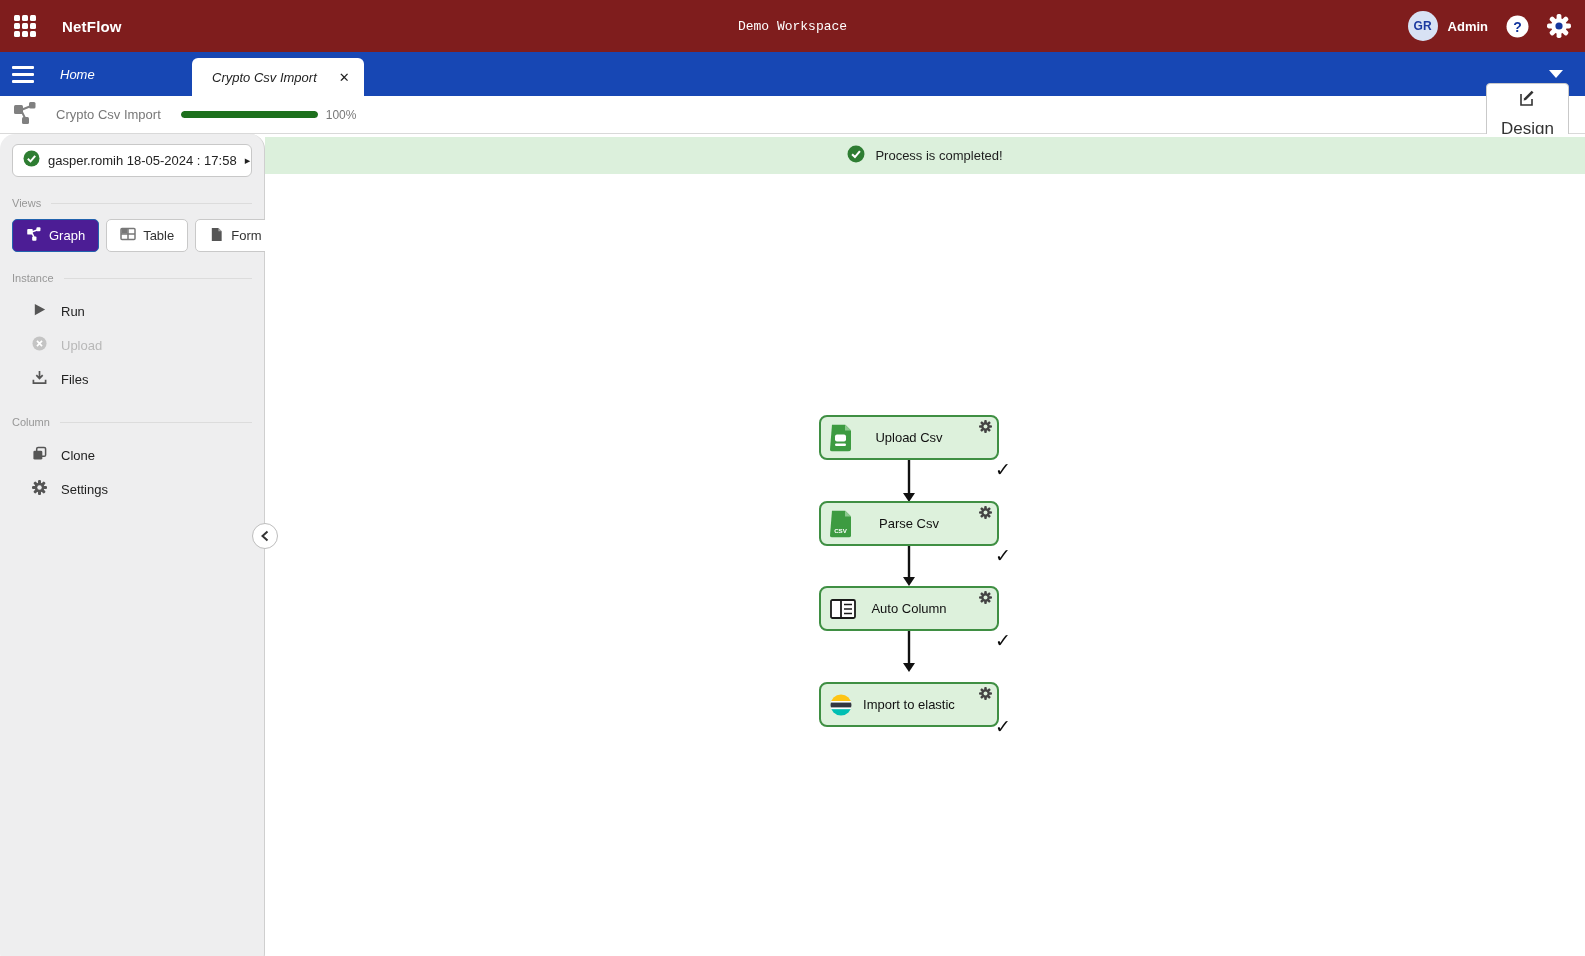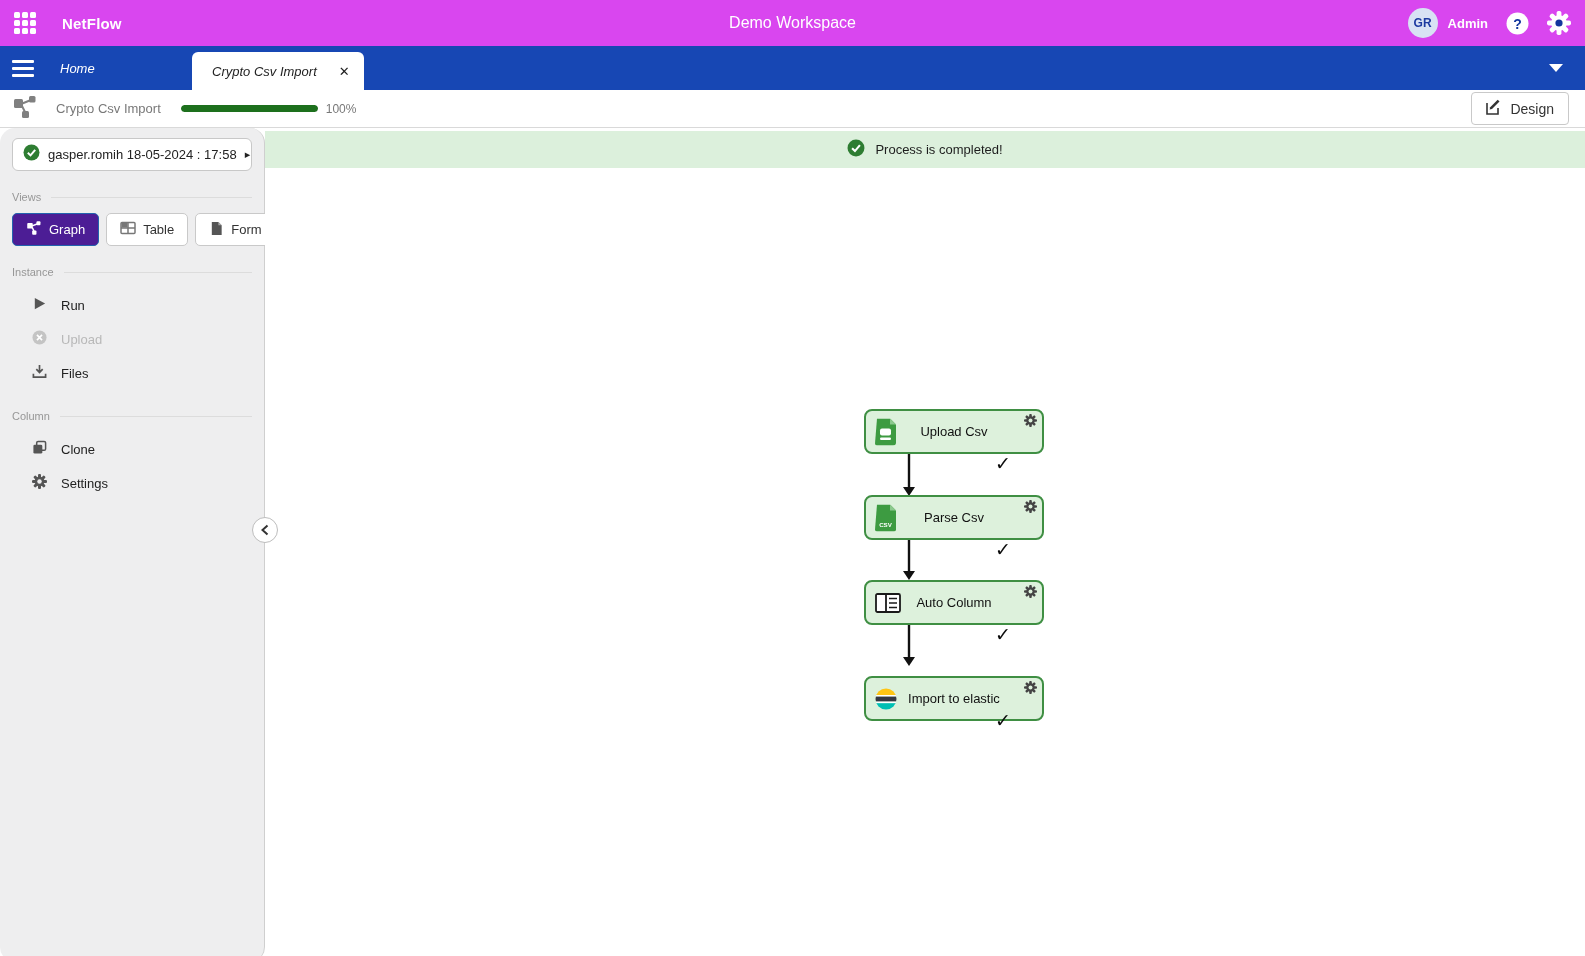--- a/index.html
+++ b/index.html
@@ -1,44 +1,44 @@
 <!DOCTYPE html>
 <html><head>
 <meta charset="utf-8">
 <style>
   * { margin:0; padding:0; box-sizing:border-box; }
   html,body { width:1585px; height:956px; overflow:hidden; font-family:"Liberation Sans", sans-serif; background:#fff; }
 
   
-  .topbar { height:46px; background:#d946ef; display:flex; align-items:center; padding:0 14px; color:#fff; position:relative; }
+  .topbar { height:52px; background:#7f1d1d; display:flex; align-items:center; padding:0 14px; color:#fff; position:relative; }
   .apps-grid { width:22px; height:22px; display:grid; grid-template-columns:repeat(3,1fr); grid-template-rows:repeat(3,1fr); gap:2px; cursor:pointer; }
   .apps-grid i { background:#fff; border-radius:1.5px; }
   .app-name { font-size:15px; font-weight:bold; margin-left:26px; letter-spacing:.2px; }
-  .workspace { position:absolute; left:50%; transform:translateX(-50%); font-size:16px; }
+  .workspace { position:absolute; left:50%; transform:translateX(-50%); font-size:13px;font-family:Liberation Mono, monospace; }
   .topbar-right { margin-left:auto; display:flex; align-items:center; gap:18px; }
   .avatar { width:30px; height:30px; border-radius:50%; background:#d8e2f4; color:#1c3aa0; font-size:12px; font-weight:bold; display:flex; align-items:center; justify-content:center; }
   .admin-name { font-size:13px; font-weight:bold; margin-left:-8px; }
   .icon-btn { display:flex; align-items:center; justify-content:center; cursor:pointer; }
 
   
   .tabbar { height:44px; background:#1747b4; display:flex; align-items:flex-end;font-style:italic; }
   .hamburger { width:46px; height:44px; display:flex; flex-direction:column; justify-content:center; align-items:center; gap:4px; cursor:pointer; }
   .hamburger i { width:22px; height:3px; background:#fff; border-radius:1px; }
   .tab-home { width:146px; height:44px; display:flex; align-items:center; padding-left:14px; color:#fff; font-size:13px; cursor:pointer; }
   .tab-active { height:38px; background:#fff; border-radius:6px 6px 0 0; display:flex; align-items:center; padding:0 14px 0 20px; font-size:13px; color:#222; cursor:pointer; }
   .tab-close { margin-left:22px; font-size:13px; color:#222; cursor:pointer; font-family:"DejaVu Sans", sans-serif; }
   .tab-caret { margin-left:auto; margin-right:22px; align-self:center; width:0; height:0; border-left:7px solid transparent; border-right:7px solid transparent; border-top:8px solid #fff; cursor:pointer; }
 
   
   .toolbar { height:38px; background:#fff; border-bottom:1px solid #d9d9d9; display:flex; align-items:center; padding:0 16px 0 12px; }
   .proc-name { font-size:13px; color:#787878; margin-left:18px; }
   .progress-track { width:137px; height:7px; background:#e4e4e4; border-radius:4px; margin-left:20px; overflow:hidden; }
   .progress-fill { width:100%; height:100%; background:#1d701d; border-radius:4px; }
   .progress-label { font-size:12px; color:#787878; margin-left:8px; }
-  .design-btn { margin-left:auto; display:flex; align-items:center; gap:8px; border:1px solid #c9c9c9; border-radius:4px; background:#fff; padding:6px 14px; font-size:14px; color:#333; cursor:pointer; }
+  .design-btn { margin-left:auto; display:flex; align-items:center; gap:8px; border:1px solid #c9c9c9; border-radius:4px; background:#fff; padding:6px 14px; font-size:17px; color:#333; cursor:pointer;flex-direction:column; }
 
   
   .main { display:flex; height:834px; position:relative; }
 
   
   .sidebar { width:265px; background:#eeeeef; border-right:1px solid #cfcfcf; padding:10px 12px; flex-shrink:0;border-radius:15px; }
   .run-record { background:#fff; border:1px solid #c8c8c8; border-radius:6px; height:33px; display:flex; align-items:center; padding:0 10px; gap:8px; cursor:pointer; }
   .run-record-text { font-size:13px; color:#222; white-space:nowrap; }
   .caret-right { margin-left:auto; font-size:11px; color:#222; font-family:"DejaVu Sans", sans-serif; }
   .section-head { display:flex; align-items:center; gap:10px; margin:20px 0 10px 0; }
@@ -50,21 +50,21 @@
   .side-item { display:flex; align-items:center; gap:14px; padding:8px 0 8px 20px; font-size:13px; color:#222; cursor:pointer; }
   .side-item.disabled { color:#b8b8b8; cursor:default; }
 
   
   .collapse-btn { position:absolute; left:252px; top:389px; width:26px; height:26px; border-radius:50%; background:#fff; border:1px solid #bdbdbd; display:flex; align-items:center; justify-content:center; cursor:pointer; z-index:5; }
 
   
   .canvas { flex:1; position:relative; background:#fff; }
   .status-banner { margin-top:3px; height:37px; background:#dcf0dc; display:flex; align-items:center; justify-content:center; gap:10px; font-size:13px; color:#1e1e1e; }
 
-  .flow-node { position:absolute; left:554px; width:180px; height:45px; background:#ddf1dc; border:2px solid #3f8f43; border-radius:8px; display:flex; align-items:center; justify-content:center; cursor:pointer;margin-left:45px; }
+  .flow-node { position:absolute; left:554px; width:180px; height:45px; background:#ddf1dc; border:2px solid #3f8f43; border-radius:8px; display:flex; align-items:center; justify-content:center; cursor:pointer; }
   .node-label { font-size:13px; color:#111; }
   .node-icon { position:absolute; left:9px; top:50%; transform:translateY(-50%); display:flex; }
   .node-gear { position:absolute; top:3px; right:5px; cursor:pointer; display:flex; }
   .node-check { position:absolute; left:730px; font-size:19px; font-weight:bold; color:#0c0c0c; font-family:"DejaVu Sans", sans-serif; }
   .edge { position:absolute; left:634px; width:20px; }
 </style>
 </head>
 <body>
 
 <div class="topbar">

